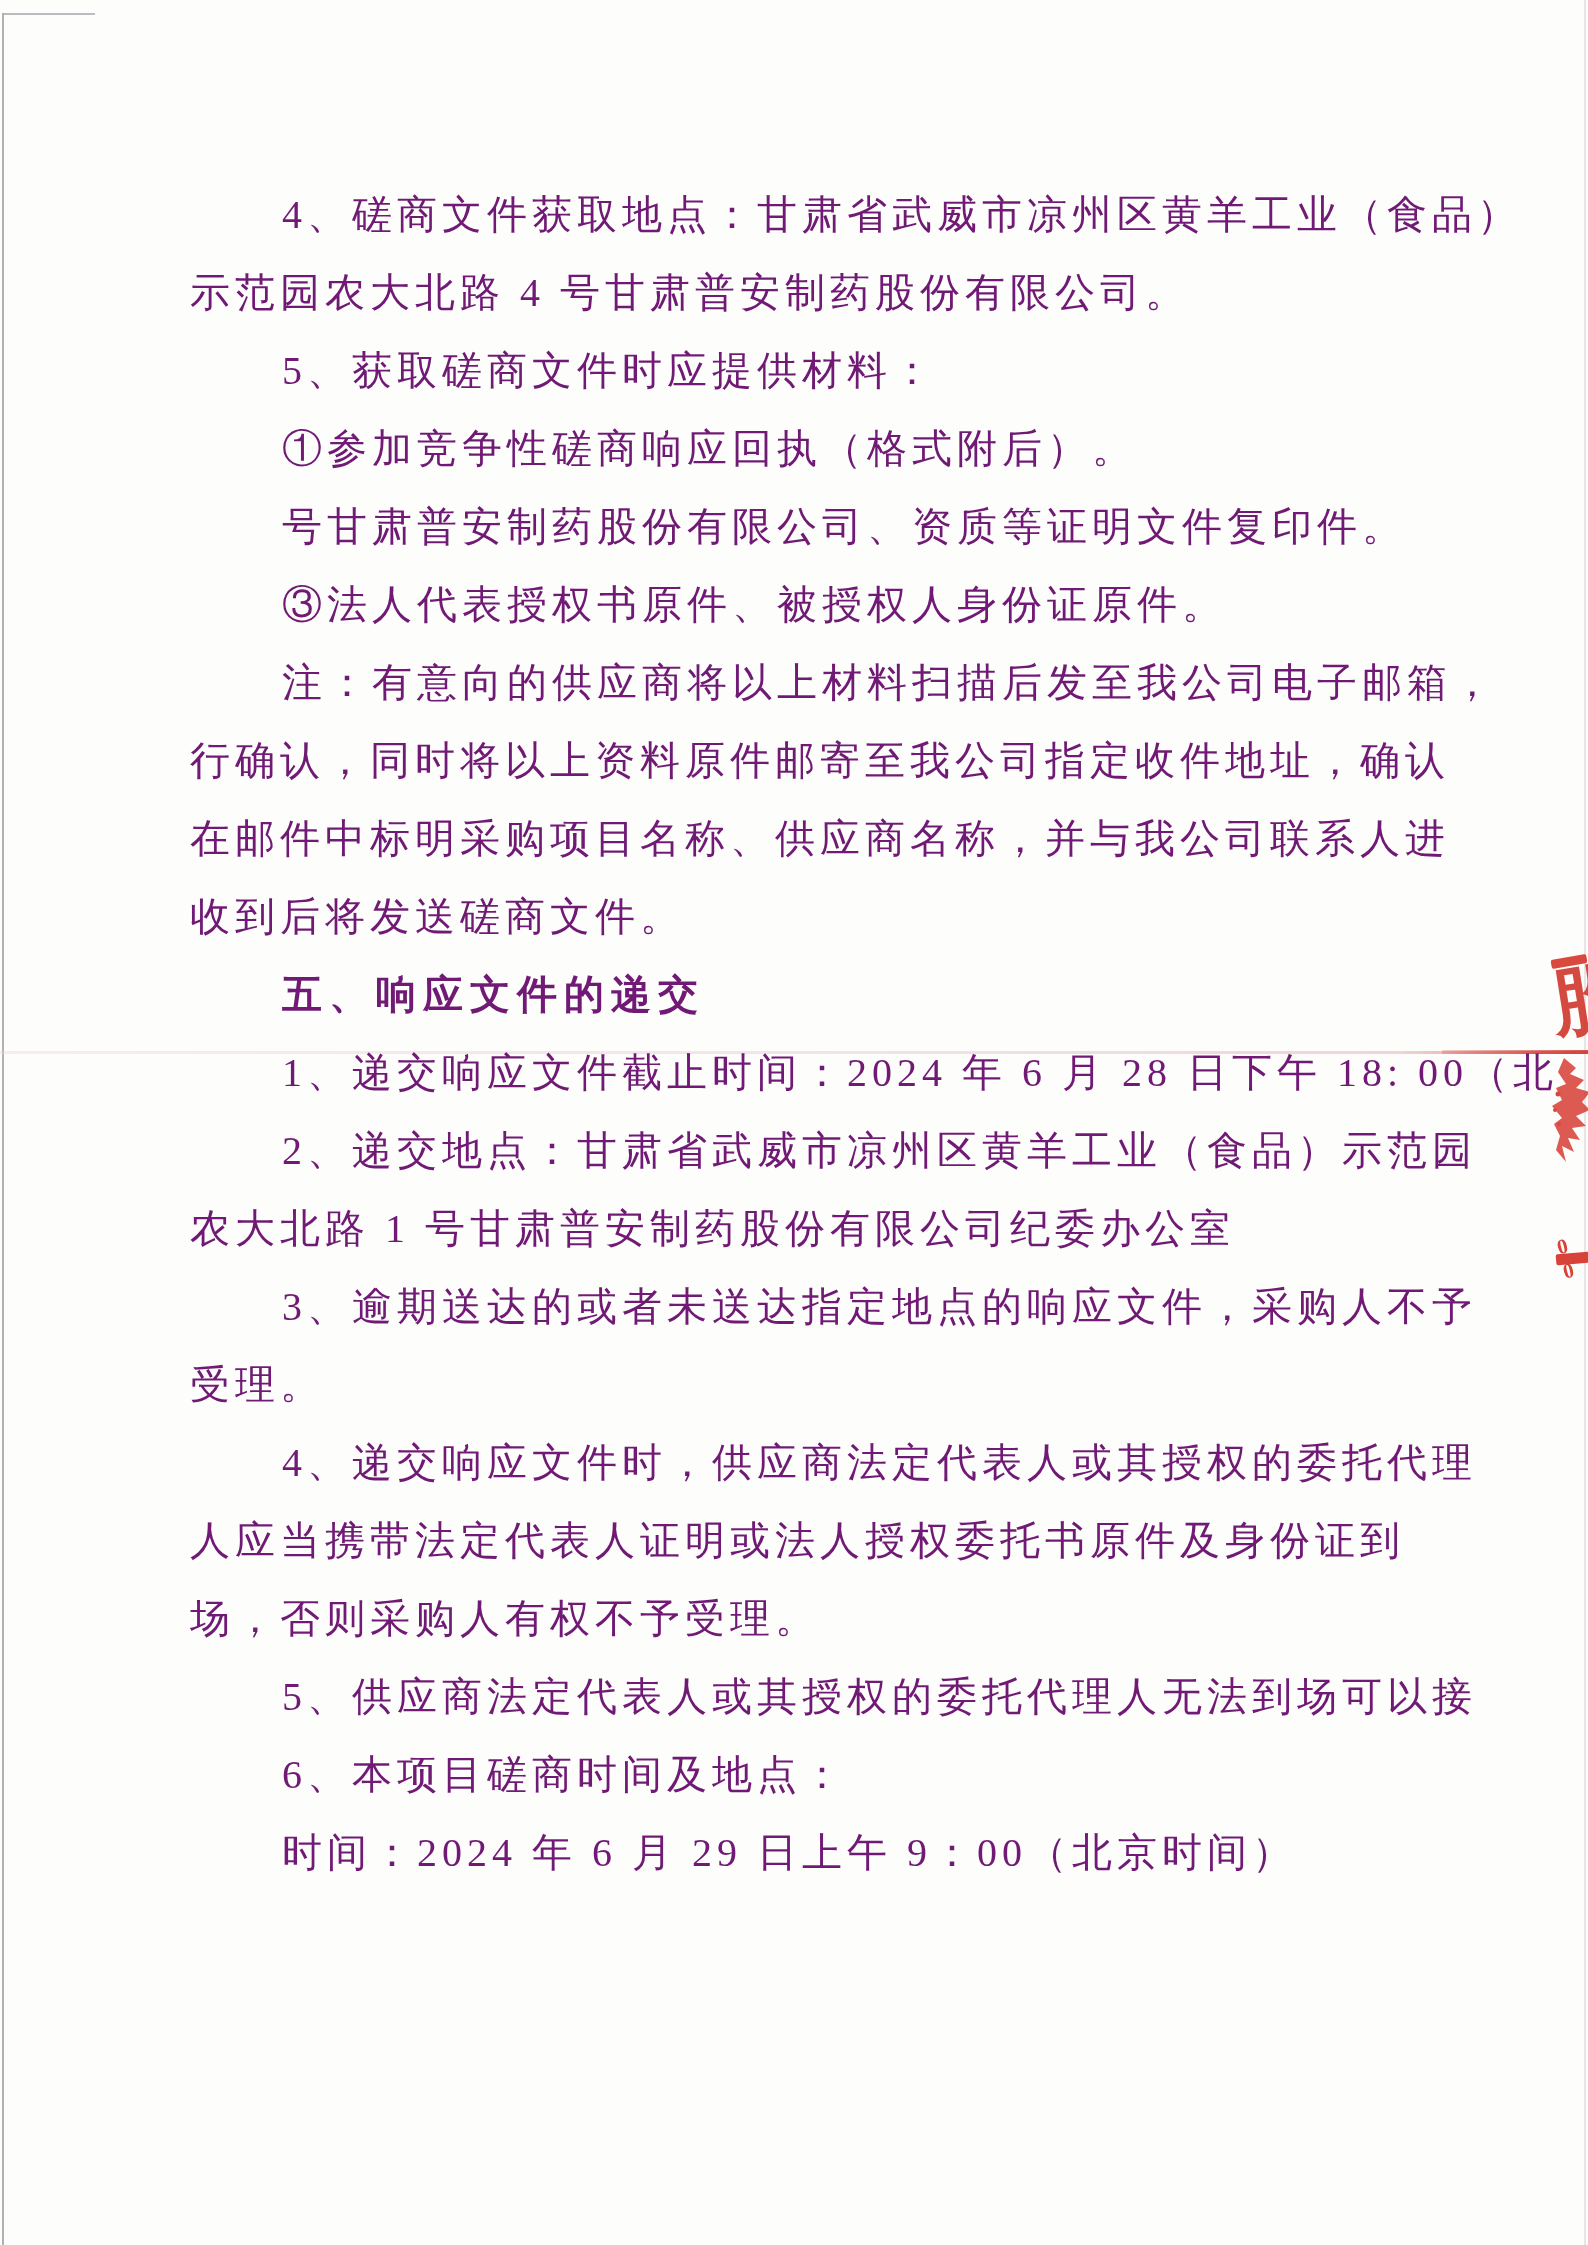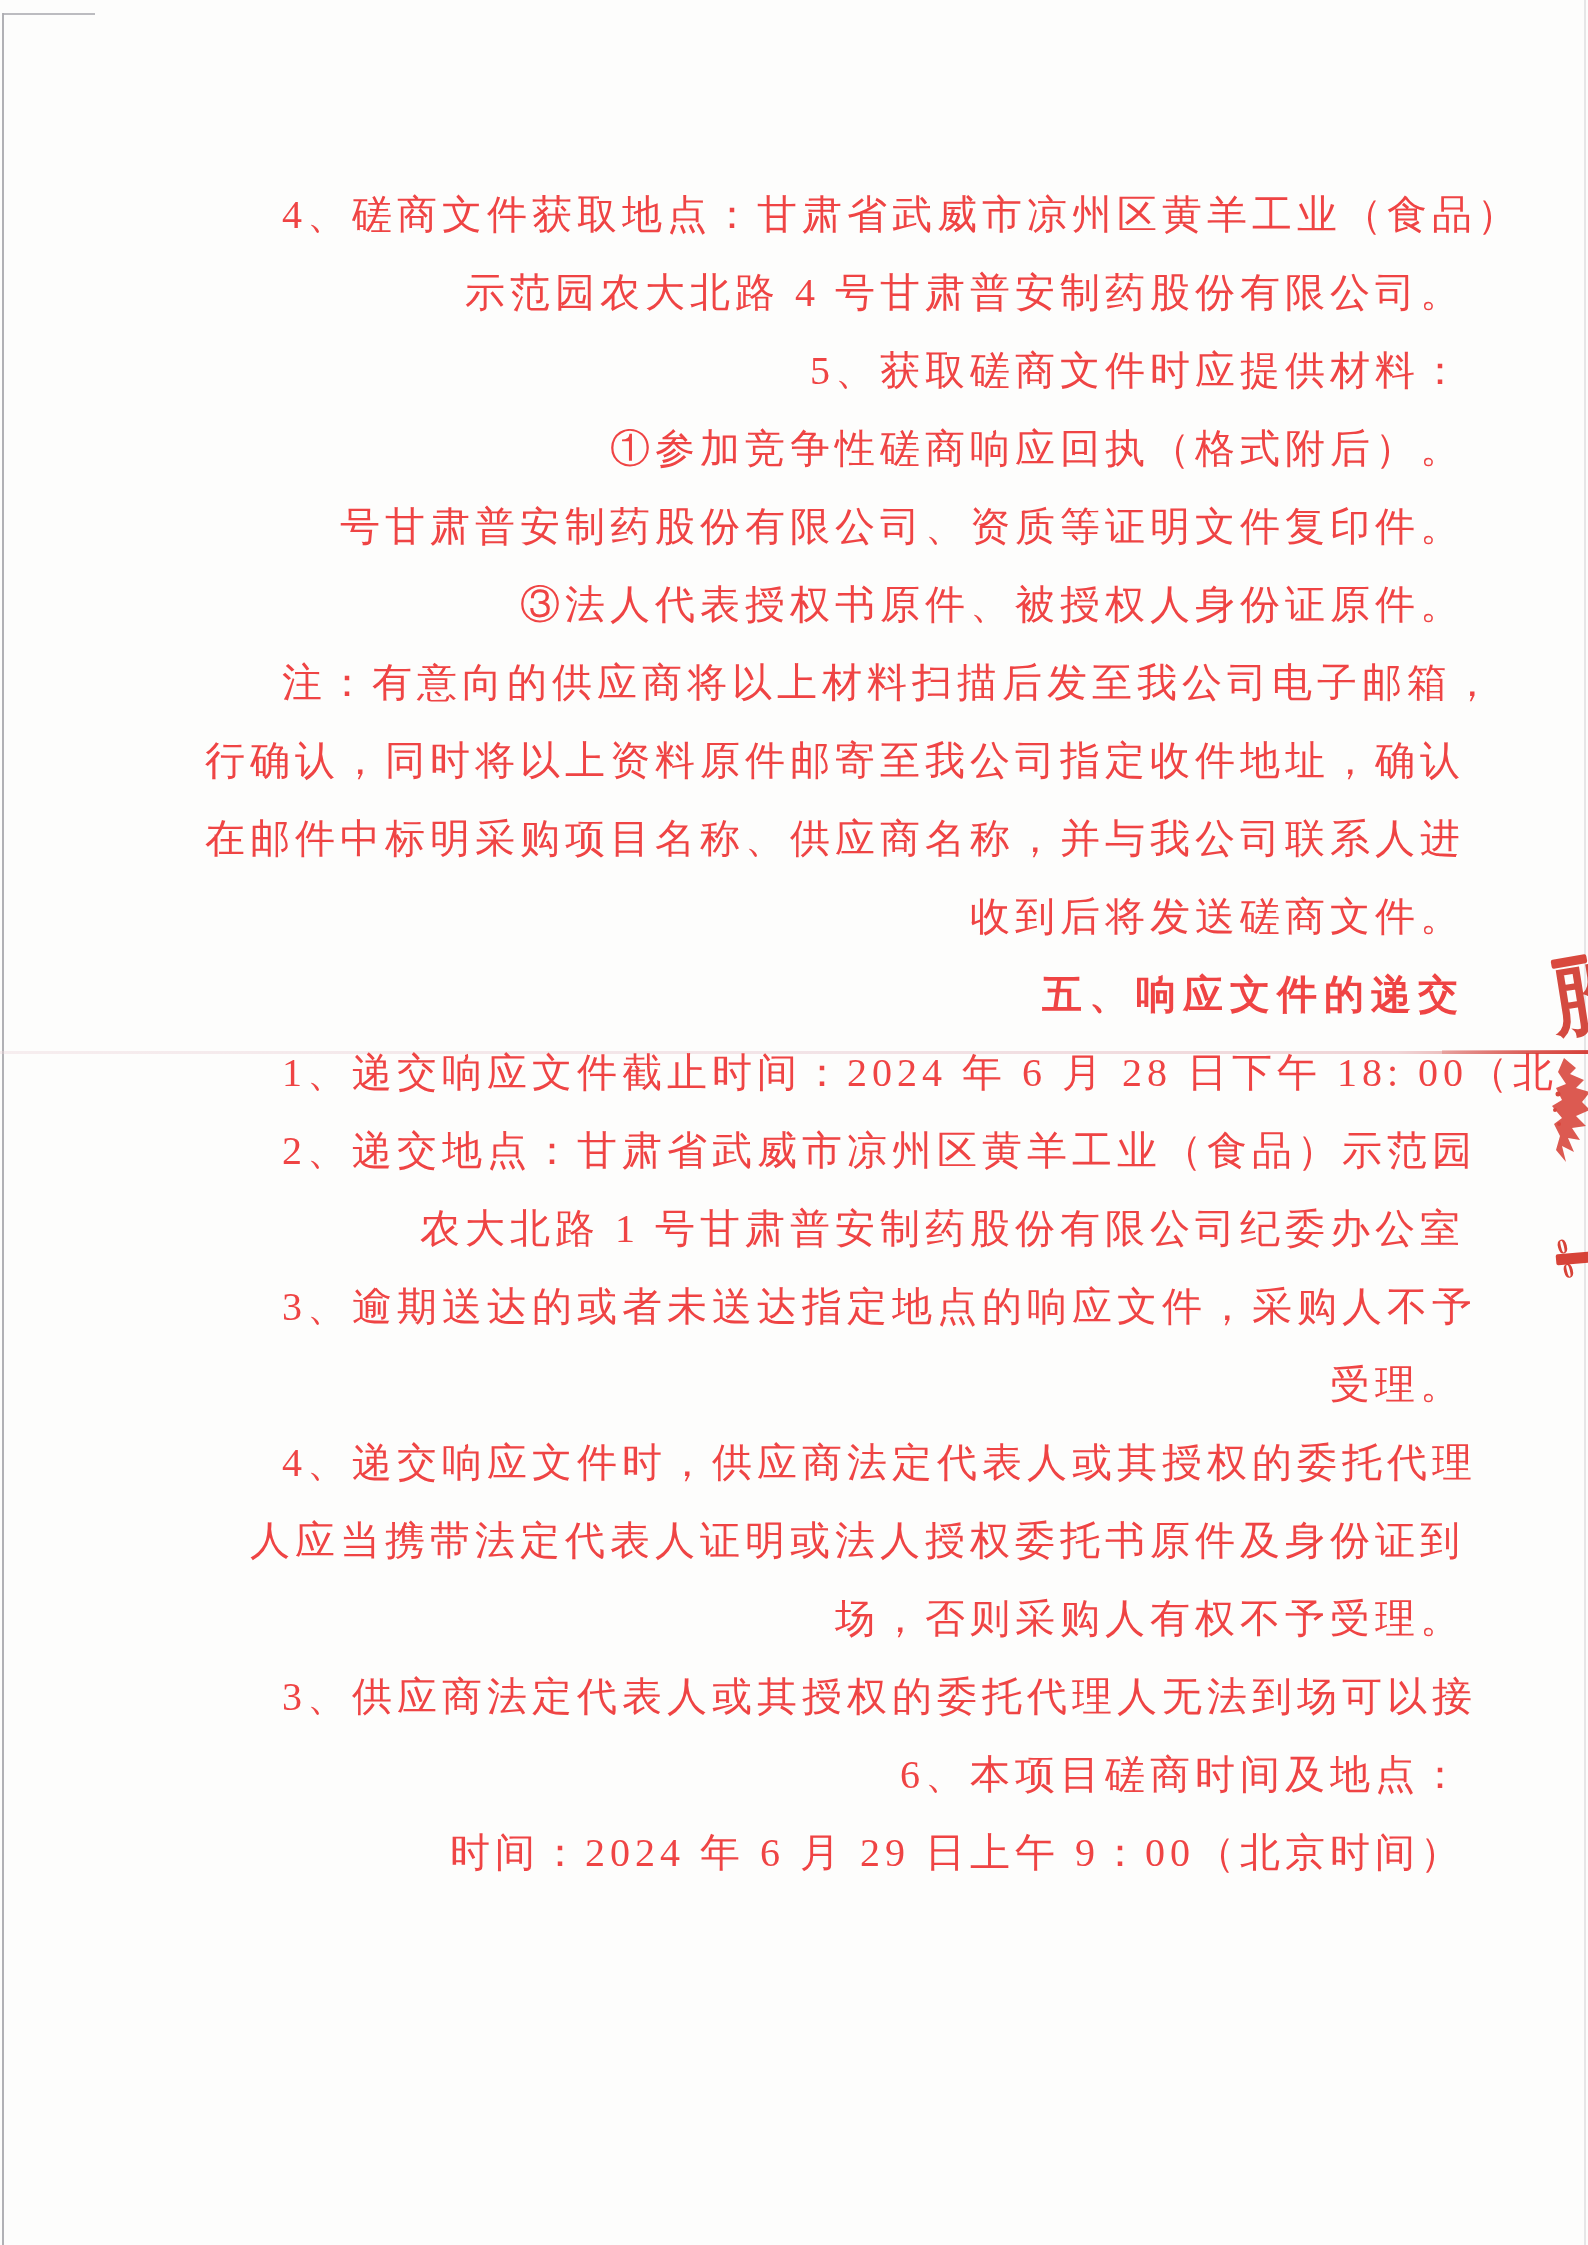--- a/index.html
+++ b/index.html
@@ -29,22 +29,22 @@
     position:absolute;left:0;top:1051px;width:1588px;height:3px;
     background:linear-gradient(to right,
       rgba(236,214,219,.40), rgba(233,205,212,.55) 55%,
       rgba(228,180,185,.55) 88%, rgba(215,88,80,.65) 97%);
   }
   
   .text-block{
     position:absolute;left:190px;top:176px;width:1275px;
     font-size:40px;line-height:78px;
     letter-spacing:5px;
-    color:#ef4444;
-    text-align:right;
+    color:#701a75;
+    text-align:left;
     white-space:nowrap;
   }
   .line{height:78px;}
   .line.indent{padding-left:92px;}
   .line.bold{font-weight:bold;letter-spacing:7px;}
   
   .stamp{position:absolute;left:0;top:0;width:1588px;height:2245px;pointer-events:none;}
   .stamp-dash-top{
     position:absolute;left:1551px;top:957px;width:36px;height:9px;
     background:#d63a2e;transform:rotate(-10deg);border-radius:2px;opacity:.92;
@@ -93,21 +93,21 @@
       <div class="line">收到后将发送磋商文件。</div>
       <div class="line indent bold">五、响应文件的递交</div>
       <div class="line indent">1、递交响应文件截止时间：2024 年 6 月 28 日下午 18: 00（北</div>
       <div class="line indent">2、递交地点：甘肃省武威市凉州区黄羊工业（食品）示范园</div>
       <div class="line">农大北路 1 号甘肃普安制药股份有限公司纪委办公室</div>
       <div class="line indent">3、逾期送达的或者未送达指定地点的响应文件，采购人不予</div>
       <div class="line">受理。</div>
       <div class="line indent">4、递交响应文件时，供应商法定代表人或其授权的委托代理</div>
       <div class="line">人应当携带法定代表人证明或法人授权委托书原件及身份证到</div>
       <div class="line">场，否则采购人有权不予受理。</div>
-      <div class="line indent">3、供应商法定代表人或其授权的委托代理人无法到场可以接</div>
+      <div class="line indent">5、供应商法定代表人或其授权的委托代理人无法到场可以接</div>
       <div class="line indent">6、本项目磋商时间及地点：</div>
       <div class="line indent">时间：2024 年 6 月 29 日上午 9：00（北京时间）</div>
     </div>
 
   <div class="stamp">
     <div class="stamp-dash-top"></div>
     <div class="stamp-char">股</div>
     <div class="stamp-seam-red"></div>
     <svg class="stamp-emblem" width="44" height="104" viewBox="0 0 44 104">
       <path d="M18 0 L30 10 L24 16 L38 22 L30 30 L44 34 L36 44 L44 52 L30 58

